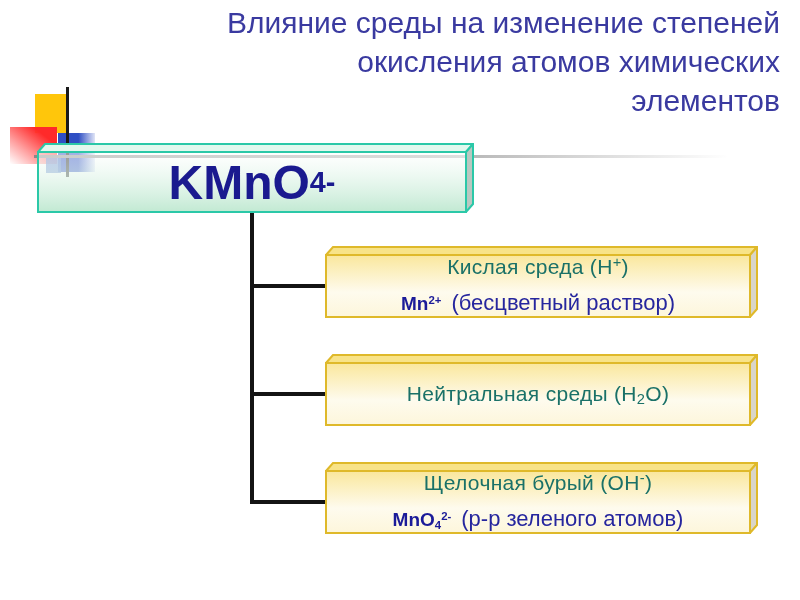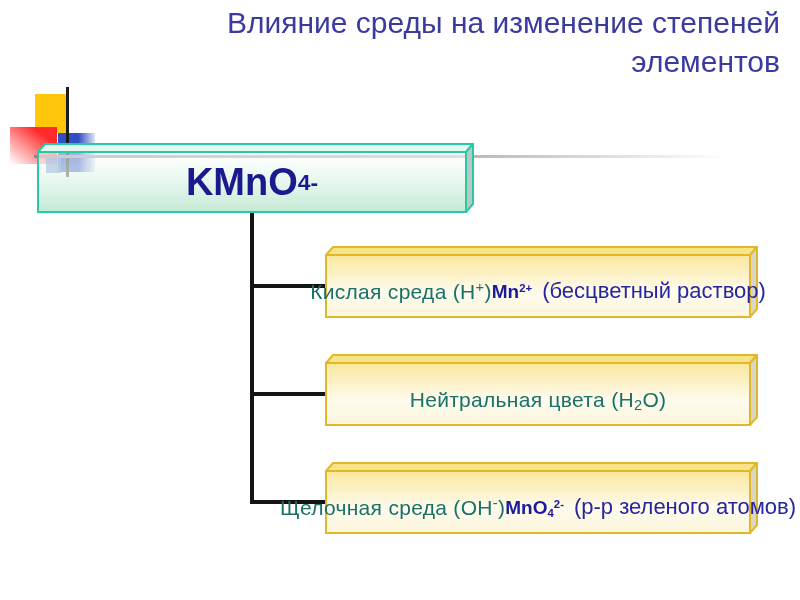--- a/index.html
+++ b/index.html
@@ -56,36 +56,36 @@
   .conn-h3 { left: 252px; top: 500px; width: 74px; height: 4px; }
   
   .root-box {
     position: absolute; left: 37px; top: 143px; width: 437px; height: 70px;
     z-index: 3;
   }
   .root-box svg { position: absolute; left: 0; top: 0; }
   .root-content {
     position: absolute; left: 1px; top: 10px; width: 428px; height: 59px;
     display: flex; align-items: center; justify-content: center;
-    color: #1A1A8F; font-size: 38px; font-weight: bold;
+    color: #1A1A8F; font-size: 48px; font-weight: bold;
   }
   .root-content .fsub { font-size: 60%; vertical-align: -0.32em; }
   .root-content .fsup { font-size: 60%; vertical-align: 0.5em; }
   
   .branch-box {
     position: absolute; left: 325px; width: 433px; height: 72px; z-index: 3;
   }
   .branch-box svg { position: absolute; left: 0; top: 0; }
   .branch-pos-1 { top: 246px; }
   .branch-pos-2 { top: 354px; }
   .branch-pos-3 { top: 462px; }
   .branch-content {
     position: absolute; left: 1px; top: 9px; width: 424px; height: 62px;
-    display: flex; flex-direction: row; align-items: center; justify-content: center;
-    padding-top: 7px;
+    display: flex; flex-direction: column; align-items: center; justify-content: center;
+    padding-top: 1px;
   }
   .medium-line {
     color: #1A7168; font-size: 21px; line-height: 25px; letter-spacing: 0.3px;
     white-space: nowrap;
   }
   .medium-line .sub { font-size: 70%; vertical-align: -0.25em; }
   .medium-line .sup { font-size: 70%; vertical-align: 0.45em; }
   .formula-line {
     color: #26269E; font-size: 22px; line-height: 30px; white-space: nowrap;
     display: flex; align-items: baseline;
@@ -111,20 +111,21 @@
       <linearGradient id="gradYellow" x1="0" y1="0" x2="0" y2="1">
         <stop offset="0" stop-color="#FAE79C"></stop>
         <stop offset="0.6" stop-color="#FEFBEE"></stop>
         <stop offset="1" stop-color="#FDF6DB"></stop>
       </linearGradient>
     </defs>
   </svg>
 
   <div class="title">
     <div>Влияние среды на изменение степеней</div>
+    <div>окисления атомов химических</div>
     <div>элементов</div>
   </div>
 
   <div class="decor-yellow"></div>
   <div class="decor-red"></div>
   <div class="decor-blue"></div>
   <div class="decor-blue-step"></div>
   <div class="decor-line"></div>
   <div class="gray-rule"></div>
 
@@ -161,34 +162,34 @@
     </div>
   </div>
 
   <div class="branch-box branch-pos-2">
     <svg width="433" height="72" viewBox="0 0 433 72">
       <polygon points="1,9 425,9 432,1 8,1" fill="#F8E388" stroke="#DFB92A" stroke-width="2"></polygon>
       <polygon points="425,9 432,1 432,63 425,71" fill="#D9D5C9" stroke="#DFB92A" stroke-width="2"></polygon>
       <polygon points="1,9 425,9 425,71 1,71" fill="url(#gradYellow)" stroke="#DFB92A" stroke-width="2"></polygon>
     </svg>
     <div class="branch-content">
-      <div class="medium-line"><span>Нейтральная цвета (H</span><span class="sub">2</span><span class="sup"></span><span>O)</span></div>
+      <div class="medium-line"><span>Нейтральная среды (H</span><span class="sub">2</span><span class="sup"></span><span>O)</span></div>
       <div class="formula-line">
       </div>
     </div>
   </div>
 
   <div class="branch-box branch-pos-3">
     <svg width="433" height="72" viewBox="0 0 433 72">
       <polygon points="1,9 425,9 432,1 8,1" fill="#F8E388" stroke="#DFB92A" stroke-width="2"></polygon>
       <polygon points="425,9 432,1 432,63 425,71" fill="#D9D5C9" stroke="#DFB92A" stroke-width="2"></polygon>
       <polygon points="1,9 425,9 425,71 1,71" fill="url(#gradYellow)" stroke="#DFB92A" stroke-width="2"></polygon>
     </svg>
     <div class="branch-content">
-      <div class="medium-line"><span>Щелочная среда (OH</span><span class="sub"></span><span class="sup">-</span><span>)</span></div>
+      <div class="medium-line"><span>Щелочная бурый (OH</span><span class="sub"></span><span class="sup">-</span><span>)</span></div>
       <div class="formula-line">
         <span class="formula"><span>MnO</span><span class="fsub">4</span><span class="fsup">2-</span></span>
         <span class="note">(р-р зеленого атомов)</span>
       </div>
     </div>
   </div>
 
 </div>
 
 </body></html>

